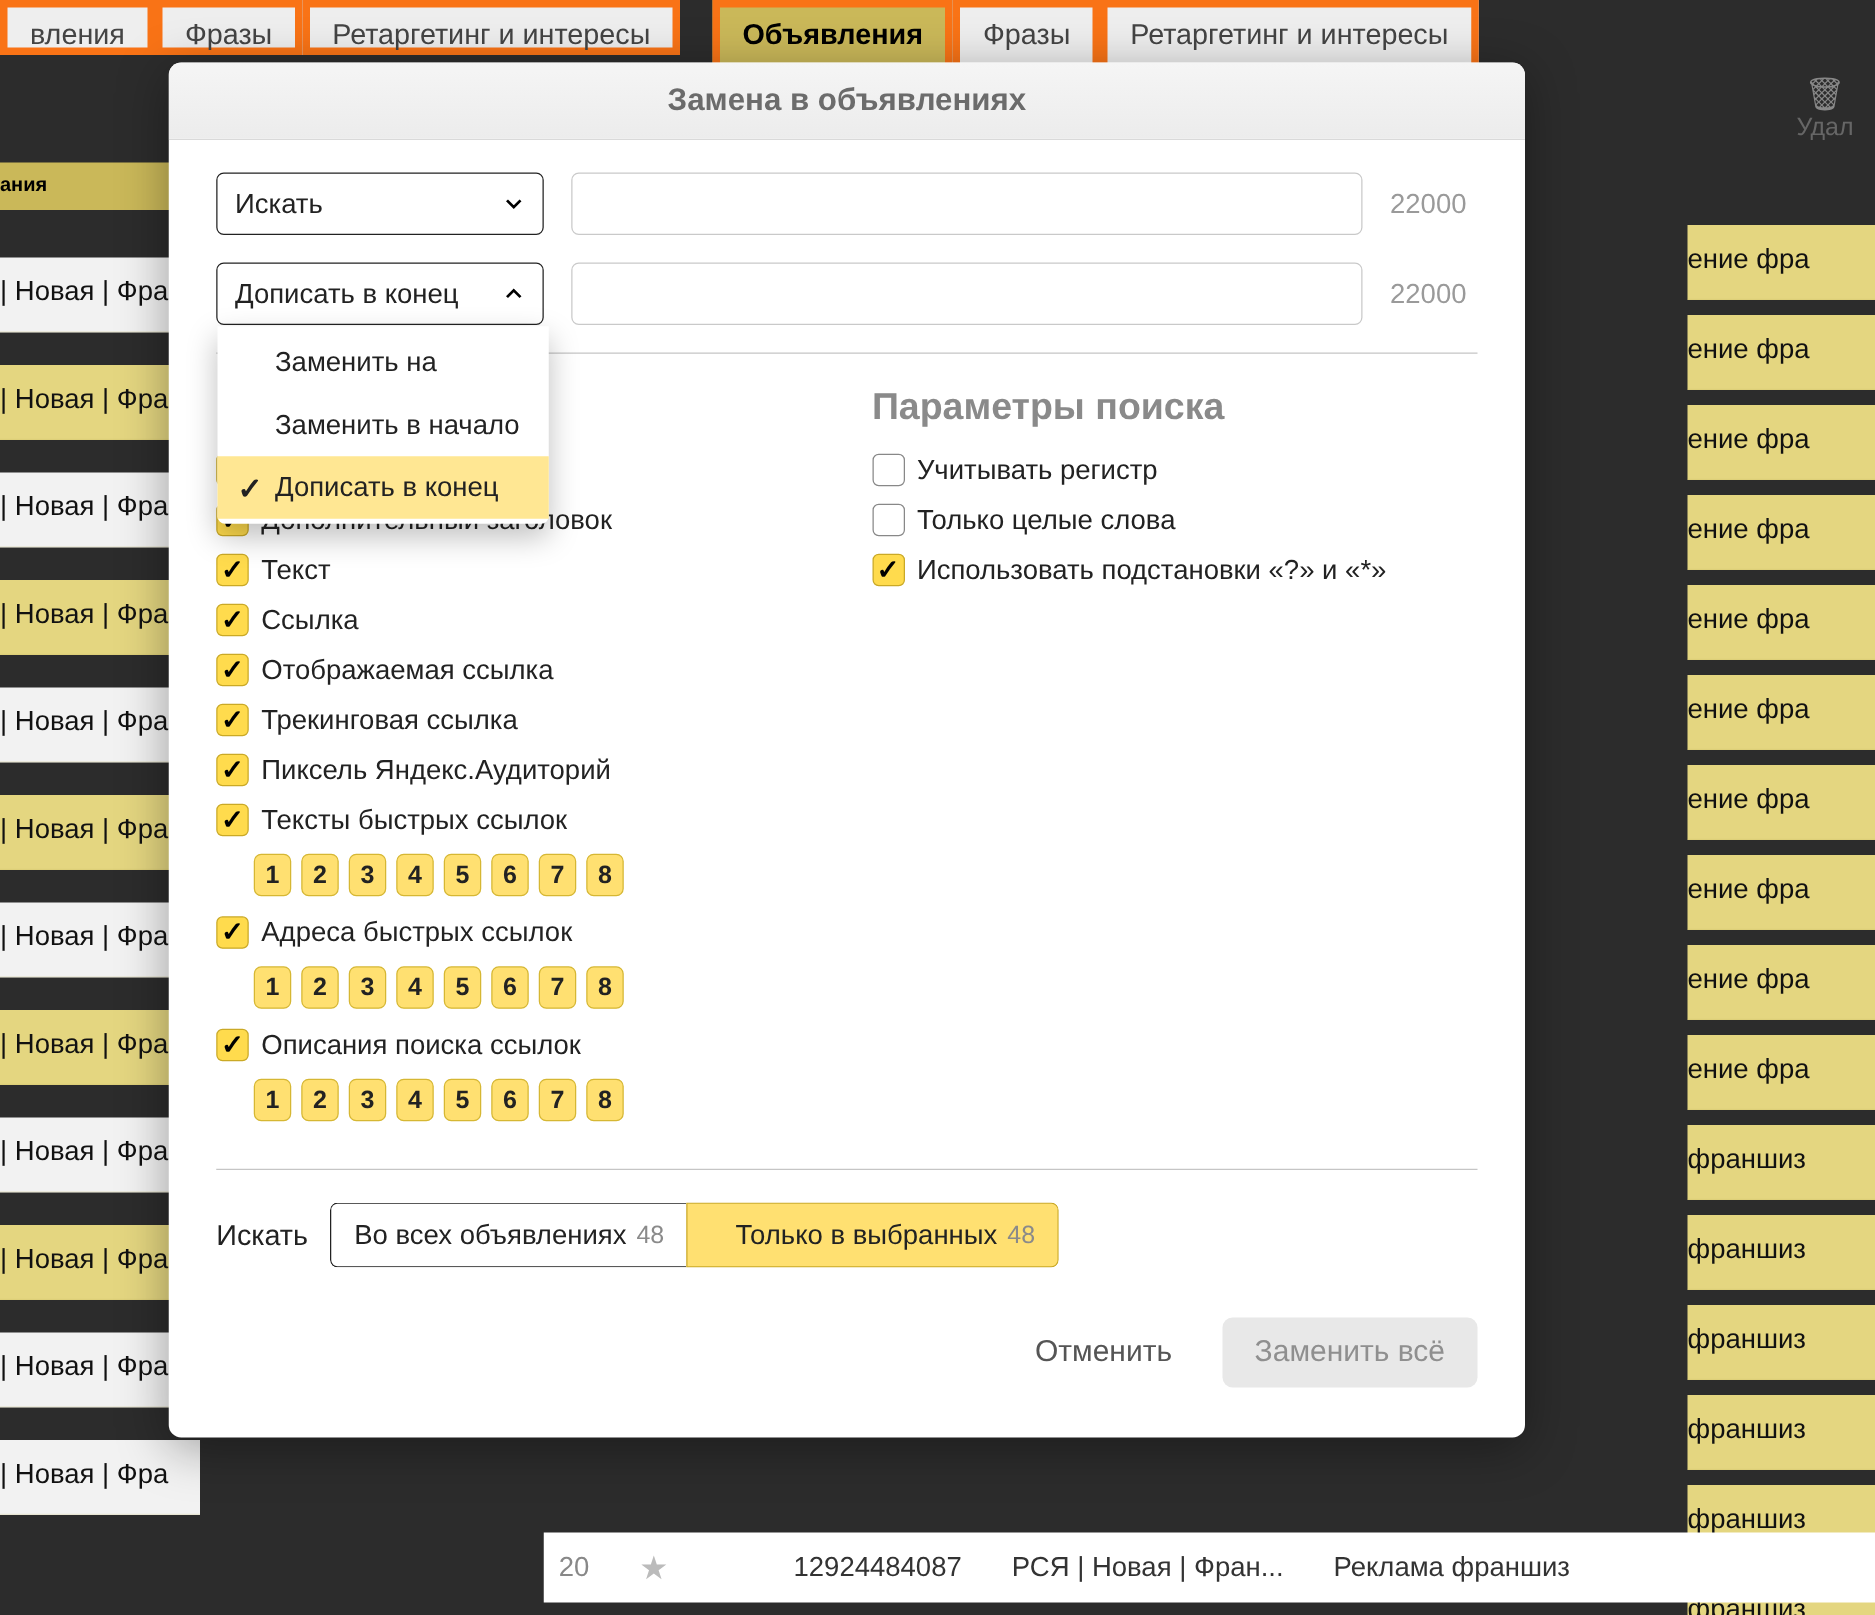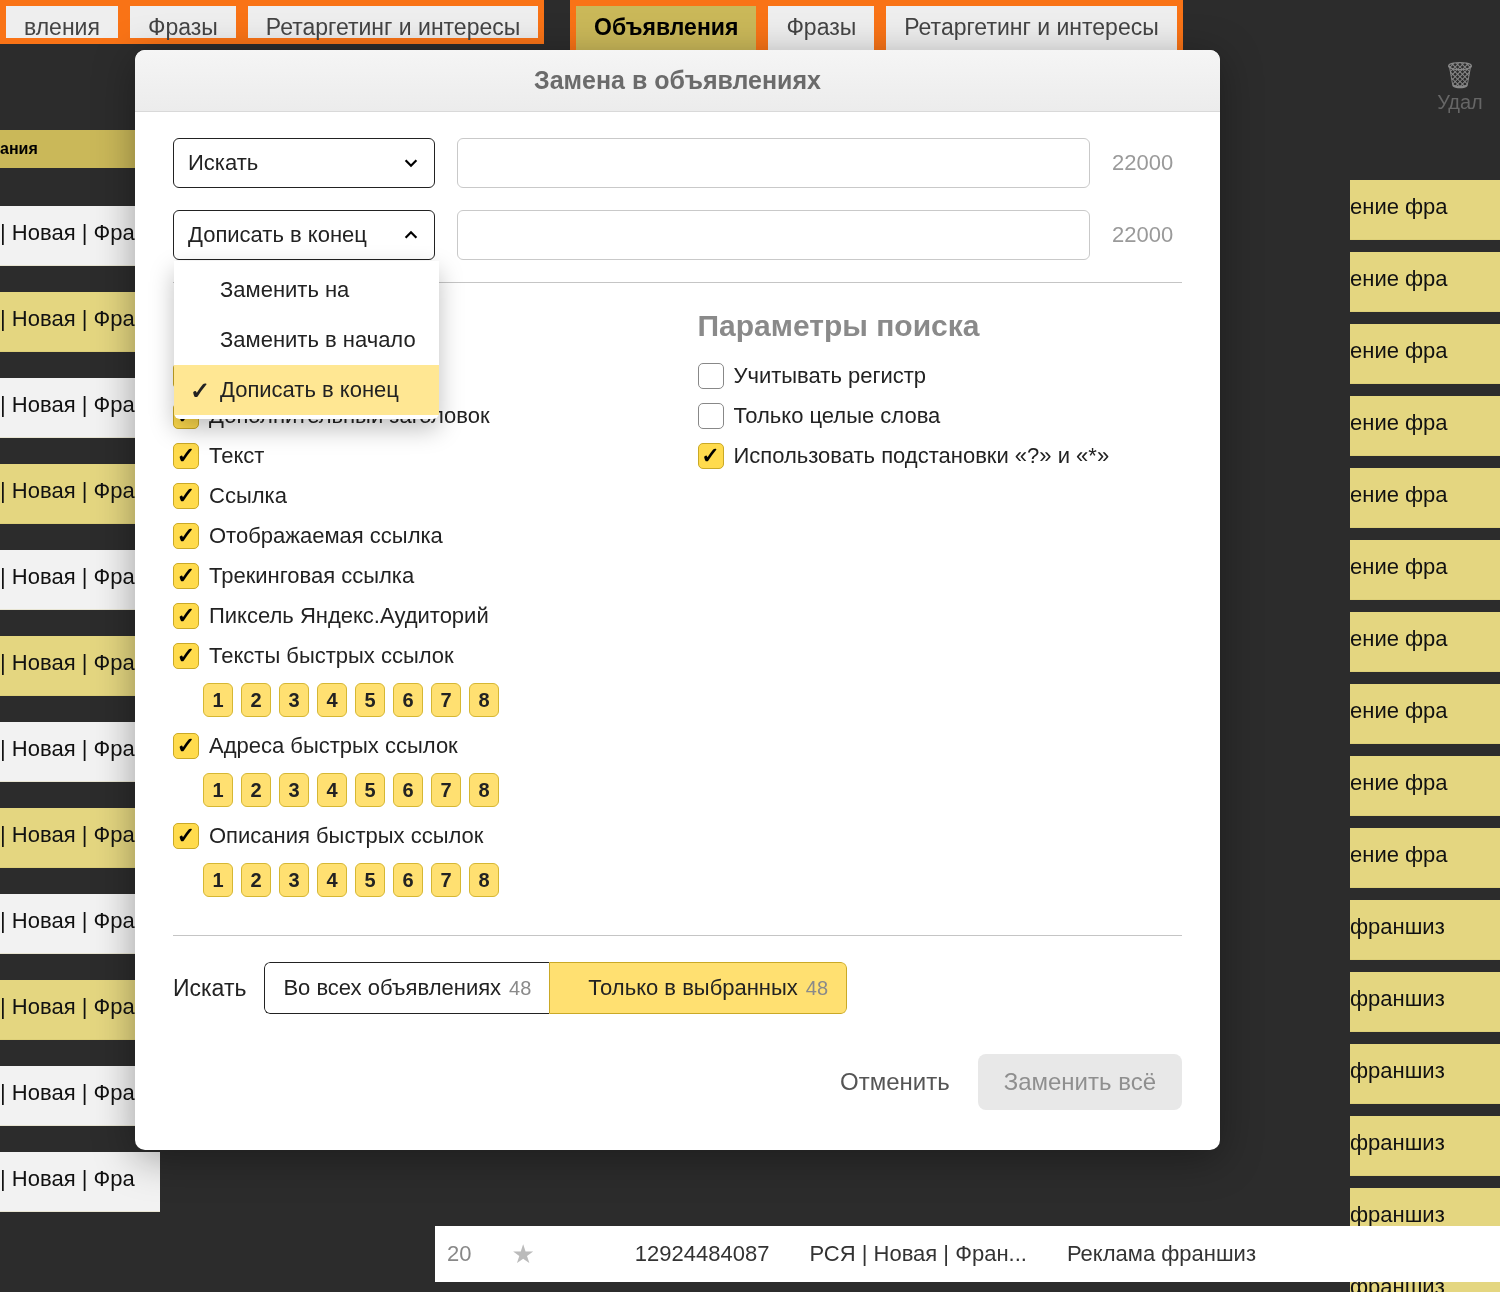--- a/index.html
+++ b/index.html
@@ -285,21 +285,21 @@
   .seg-btn.active {
     background: #ffe071;
     border-color: #caa926;
   }
   .seg-count { color: #8a8a8a; font-size: 20px; }
 
   .modal-footer {
     display: flex;
     justify-content: flex-end;
     align-items: center;
-    gap: 28px;
+    gap: 40px;
     padding: 40px 38px 10px 38px;
   }
   .btn-cancel {
     background: none;
     border: none;
     font-size: 24px;
     color: #555;
     cursor: pointer;
   }
   .btn-primary {
@@ -465,21 +465,21 @@
               <span class="num-chip">2</span>
               <span class="num-chip">3</span>
               <span class="num-chip">4</span>
               <span class="num-chip">5</span>
               <span class="num-chip">6</span>
               <span class="num-chip">7</span>
               <span class="num-chip">8</span>
             </div>
             <div class="check-row">
               <span class="cbox checked"></span>
-              <span>Описания быстрых ссылок</span>
+              <span>Описания поиска ссылок</span>
             </div>
             <div class="num-row">
               <span class="num-chip">1</span>
               <span class="num-chip">2</span>
               <span class="num-chip">3</span>
               <span class="num-chip">4</span>
               <span class="num-chip">5</span>
               <span class="num-chip">6</span>
               <span class="num-chip">7</span>
               <span class="num-chip">8</span>

